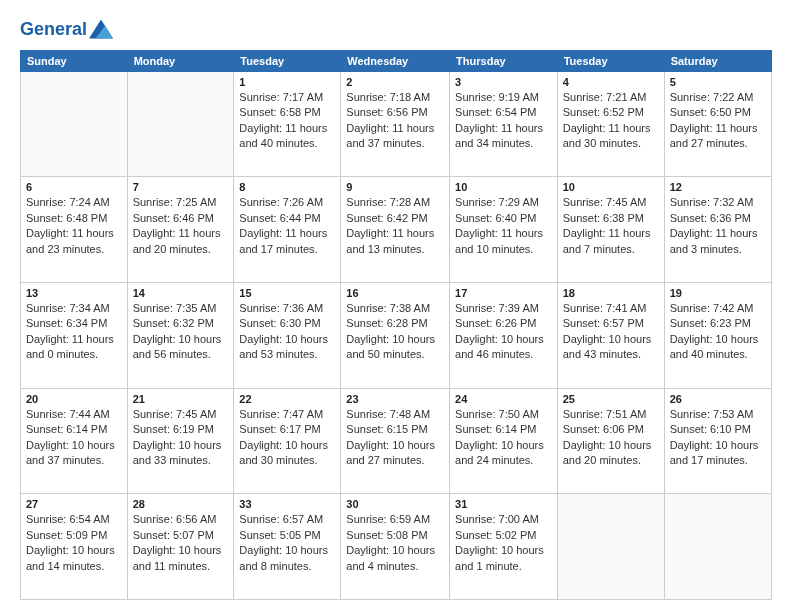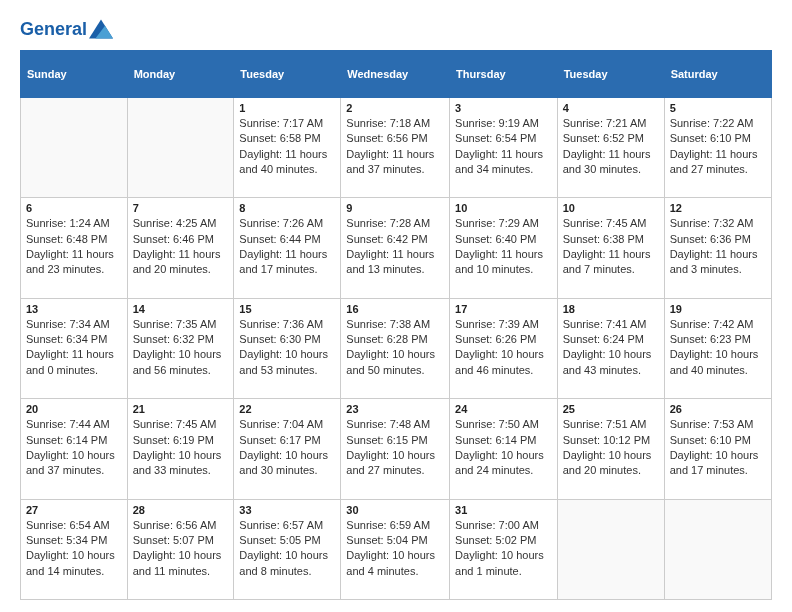--- a/index.html
+++ b/index.html
@@ -60,21 +60,21 @@
     .calendar {
       width: 100%;
       border-collapse: collapse;
       flex: 1;
       font-size: 10px;
     }
     .calendar th {
       background: #2b6cb0;
       color: #fff;
       text-align: left;
-      padding: 17px 6px;
+      padding: 4px 6px;
       font-size: 11px;
       font-weight: bold;
       border: 1px solid #2b6cb0;
     }
     .calendar td {
       border: 1px solid #ccc;
       vertical-align: top;
       padding: 4px 5px;
       width: 113px;
       height: 88px;
@@ -157,34 +157,34 @@
           </td>
           <td>
             <div class="day-num">4</div>
             <div class="day-info">Sunrise: 7:21 AM
 Sunset: 6:52 PM
 Daylight: 11 hours and 30 minutes.</div>
           </td>
           <td>
             <div class="day-num">5</div>
             <div class="day-info">Sunrise: 7:22 AM
-Sunset: 6:10 PM
+Sunset: 6:50 PM
 Daylight: 11 hours and 27 minutes.</div>
           </td>
         </tr>
         <tr class="week-row">
           <td>
             <div class="day-num">6</div>
-            <div class="day-info">Sunrise: 1:24 AM
+            <div class="day-info">Sunrise: 7:24 AM
 Sunset: 6:48 PM
 Daylight: 11 hours and 23 minutes.</div>
           </td>
           <td>
             <div class="day-num">7</div>
-            <div class="day-info">Sunrise: 4:25 AM
+            <div class="day-info">Sunrise: 7:25 AM
 Sunset: 6:46 PM
 Daylight: 11 hours and 20 minutes.</div>
           </td>
           <td>
             <div class="day-num">8</div>
             <div class="day-info">Sunrise: 7:26 AM
 Sunset: 6:44 PM
 Daylight: 11 hours and 17 minutes.</div>
           </td>
           <td>
@@ -239,21 +239,21 @@
           </td>
           <td>
             <div class="day-num">17</div>
             <div class="day-info">Sunrise: 7:39 AM
 Sunset: 6:26 PM
 Daylight: 10 hours and 46 minutes.</div>
           </td>
           <td>
             <div class="day-num">18</div>
             <div class="day-info">Sunrise: 7:41 AM
-Sunset: 6:24 PM
+Sunset: 6:57 PM
 Daylight: 10 hours and 43 minutes.</div>
           </td>
           <td>
             <div class="day-num">19</div>
             <div class="day-info">Sunrise: 7:42 AM
 Sunset: 6:23 PM
 Daylight: 10 hours and 40 minutes.</div>
           </td>
         </tr>
         <tr class="week-row">
@@ -264,72 +264,72 @@
 Daylight: 10 hours and 37 minutes.</div>
           </td>
           <td>
             <div class="day-num">21</div>
             <div class="day-info">Sunrise: 7:45 AM
 Sunset: 6:19 PM
 Daylight: 10 hours and 33 minutes.</div>
           </td>
           <td>
             <div class="day-num">22</div>
-            <div class="day-info">Sunrise: 7:04 AM
+            <div class="day-info">Sunrise: 7:47 AM
 Sunset: 6:17 PM
 Daylight: 10 hours and 30 minutes.</div>
           </td>
           <td>
             <div class="day-num">23</div>
             <div class="day-info">Sunrise: 7:48 AM
 Sunset: 6:15 PM
 Daylight: 10 hours and 27 minutes.</div>
           </td>
           <td>
             <div class="day-num">24</div>
             <div class="day-info">Sunrise: 7:50 AM
 Sunset: 6:14 PM
 Daylight: 10 hours and 24 minutes.</div>
           </td>
           <td>
             <div class="day-num">25</div>
             <div class="day-info">Sunrise: 7:51 AM
-Sunset: 10:12 PM
+Sunset: 6:06 PM
 Daylight: 10 hours and 20 minutes.</div>
           </td>
           <td>
             <div class="day-num">26</div>
             <div class="day-info">Sunrise: 7:53 AM
 Sunset: 6:10 PM
 Daylight: 10 hours and 17 minutes.</div>
           </td>
         </tr>
         <tr class="week-row">
           <td>
             <div class="day-num">27</div>
             <div class="day-info">Sunrise: 6:54 AM
-Sunset: 5:34 PM
+Sunset: 5:09 PM
 Daylight: 10 hours and 14 minutes.</div>
           </td>
           <td>
             <div class="day-num">28</div>
             <div class="day-info">Sunrise: 6:56 AM
 Sunset: 5:07 PM
 Daylight: 10 hours and 11 minutes.</div>
           </td>
           <td>
             <div class="day-num">33</div>
             <div class="day-info">Sunrise: 6:57 AM
 Sunset: 5:05 PM
 Daylight: 10 hours and 8 minutes.</div>
           </td>
           <td>
             <div class="day-num">30</div>
             <div class="day-info">Sunrise: 6:59 AM
-Sunset: 5:04 PM
+Sunset: 5:08 PM
 Daylight: 10 hours and 4 minutes.</div>
           </td>
           <td>
             <div class="day-num">31</div>
             <div class="day-info">Sunrise: 7:00 AM
 Sunset: 5:02 PM
 Daylight: 10 hours and 1 minute.</div>
           </td>
           <td class="empty"></td>
           <td class="empty"></td>

